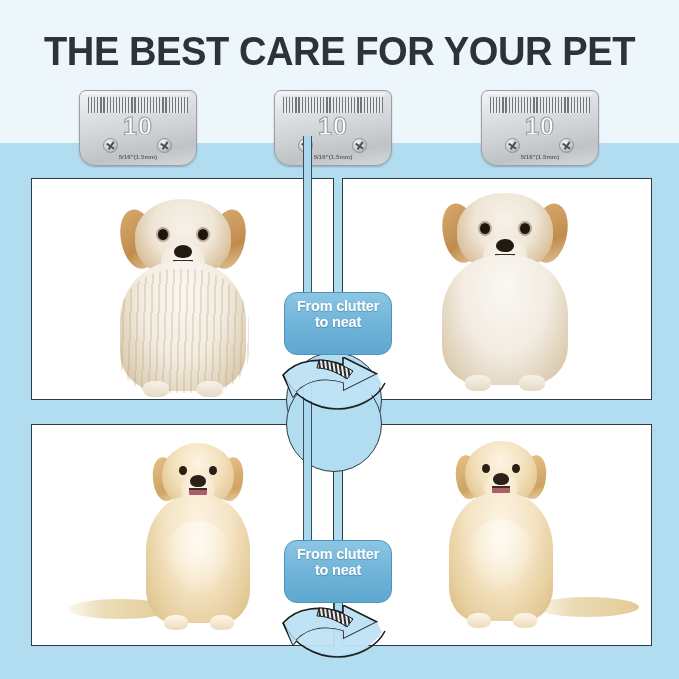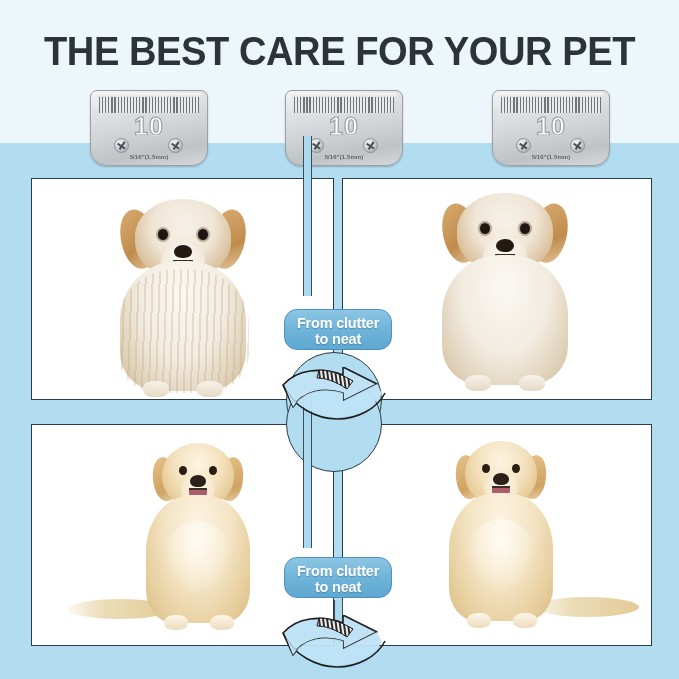--- a/index.html
+++ b/index.html
@@ -37,21 +37,20 @@
     transform: scaleX(0.93);
     transform-origin: center center;
     white-space: nowrap;
   }
 
   
   .blade {
     position: absolute;
     width: 118px; height: 76px;
     top: 90px;
-    margin-left: 11px;
   }
   .blade .body {
     position: absolute; left: 0; top: 0; width: 118px; height: 76px;
     border-radius: 7px 7px 16px 16px;
     background: linear-gradient(170deg,#f4f5f6 0%,#e2e4e6 22%,#cfd2d5 55%,#bfc3c6 78%,#d6d9db 100%);
     border: 1px solid #9aa0a4;
     box-shadow: 0 1px 2px rgba(0,0,0,0.22);
   }
   .blade .teeth {
     position: absolute; left: 9px; top: 4px; width: 100px; height: 19px;
@@ -245,25 +244,25 @@
 
   
   .transition {
     position: absolute;
     width: 130px;
     z-index: 10;
     text-align: center;
   }
   .badge {
     position: relative;
-    width: 108px; margin: 17px auto;
+    width: 108px; margin: 0 auto;
     background: linear-gradient(#8cc6e4 0%, #6fb3d8 52%, #5fa8d1 100%);
     border: 1.5px solid #4b93bd;
     border-radius: 13px;
-    padding: 6px 4px 2px;
+    padding: 6px 4px 24px;
     color: #ffffff;
     font-weight: 700;
     font-size: 14.5px;
     line-height: 15.5px;
     text-shadow: 0 1px 1px rgba(40,90,120,.45);
     letter-spacing: -0.2px;
   }
   .arrow-wrap {
     position: relative;
     width: 130px; height: 64px; margin: 2px auto 0;

